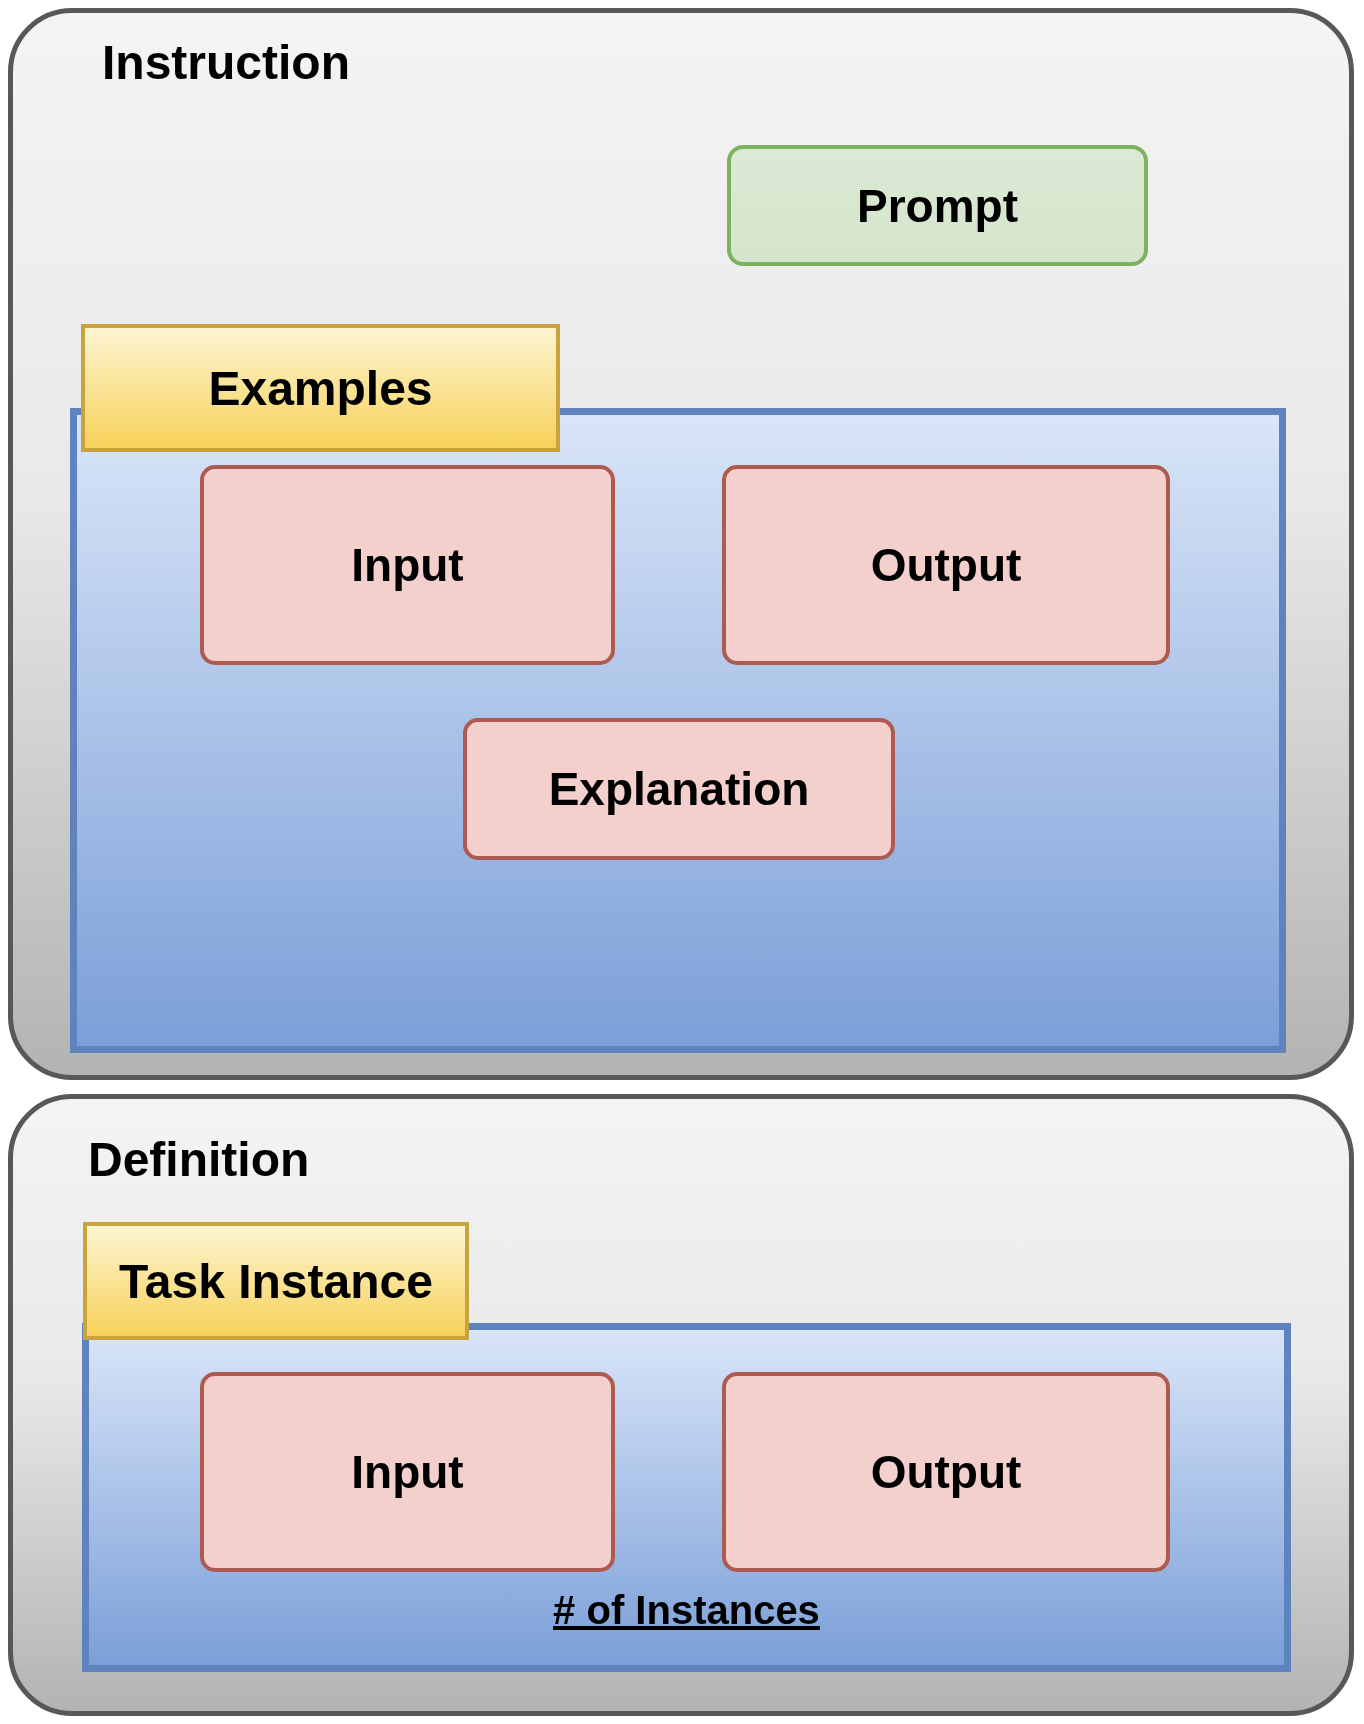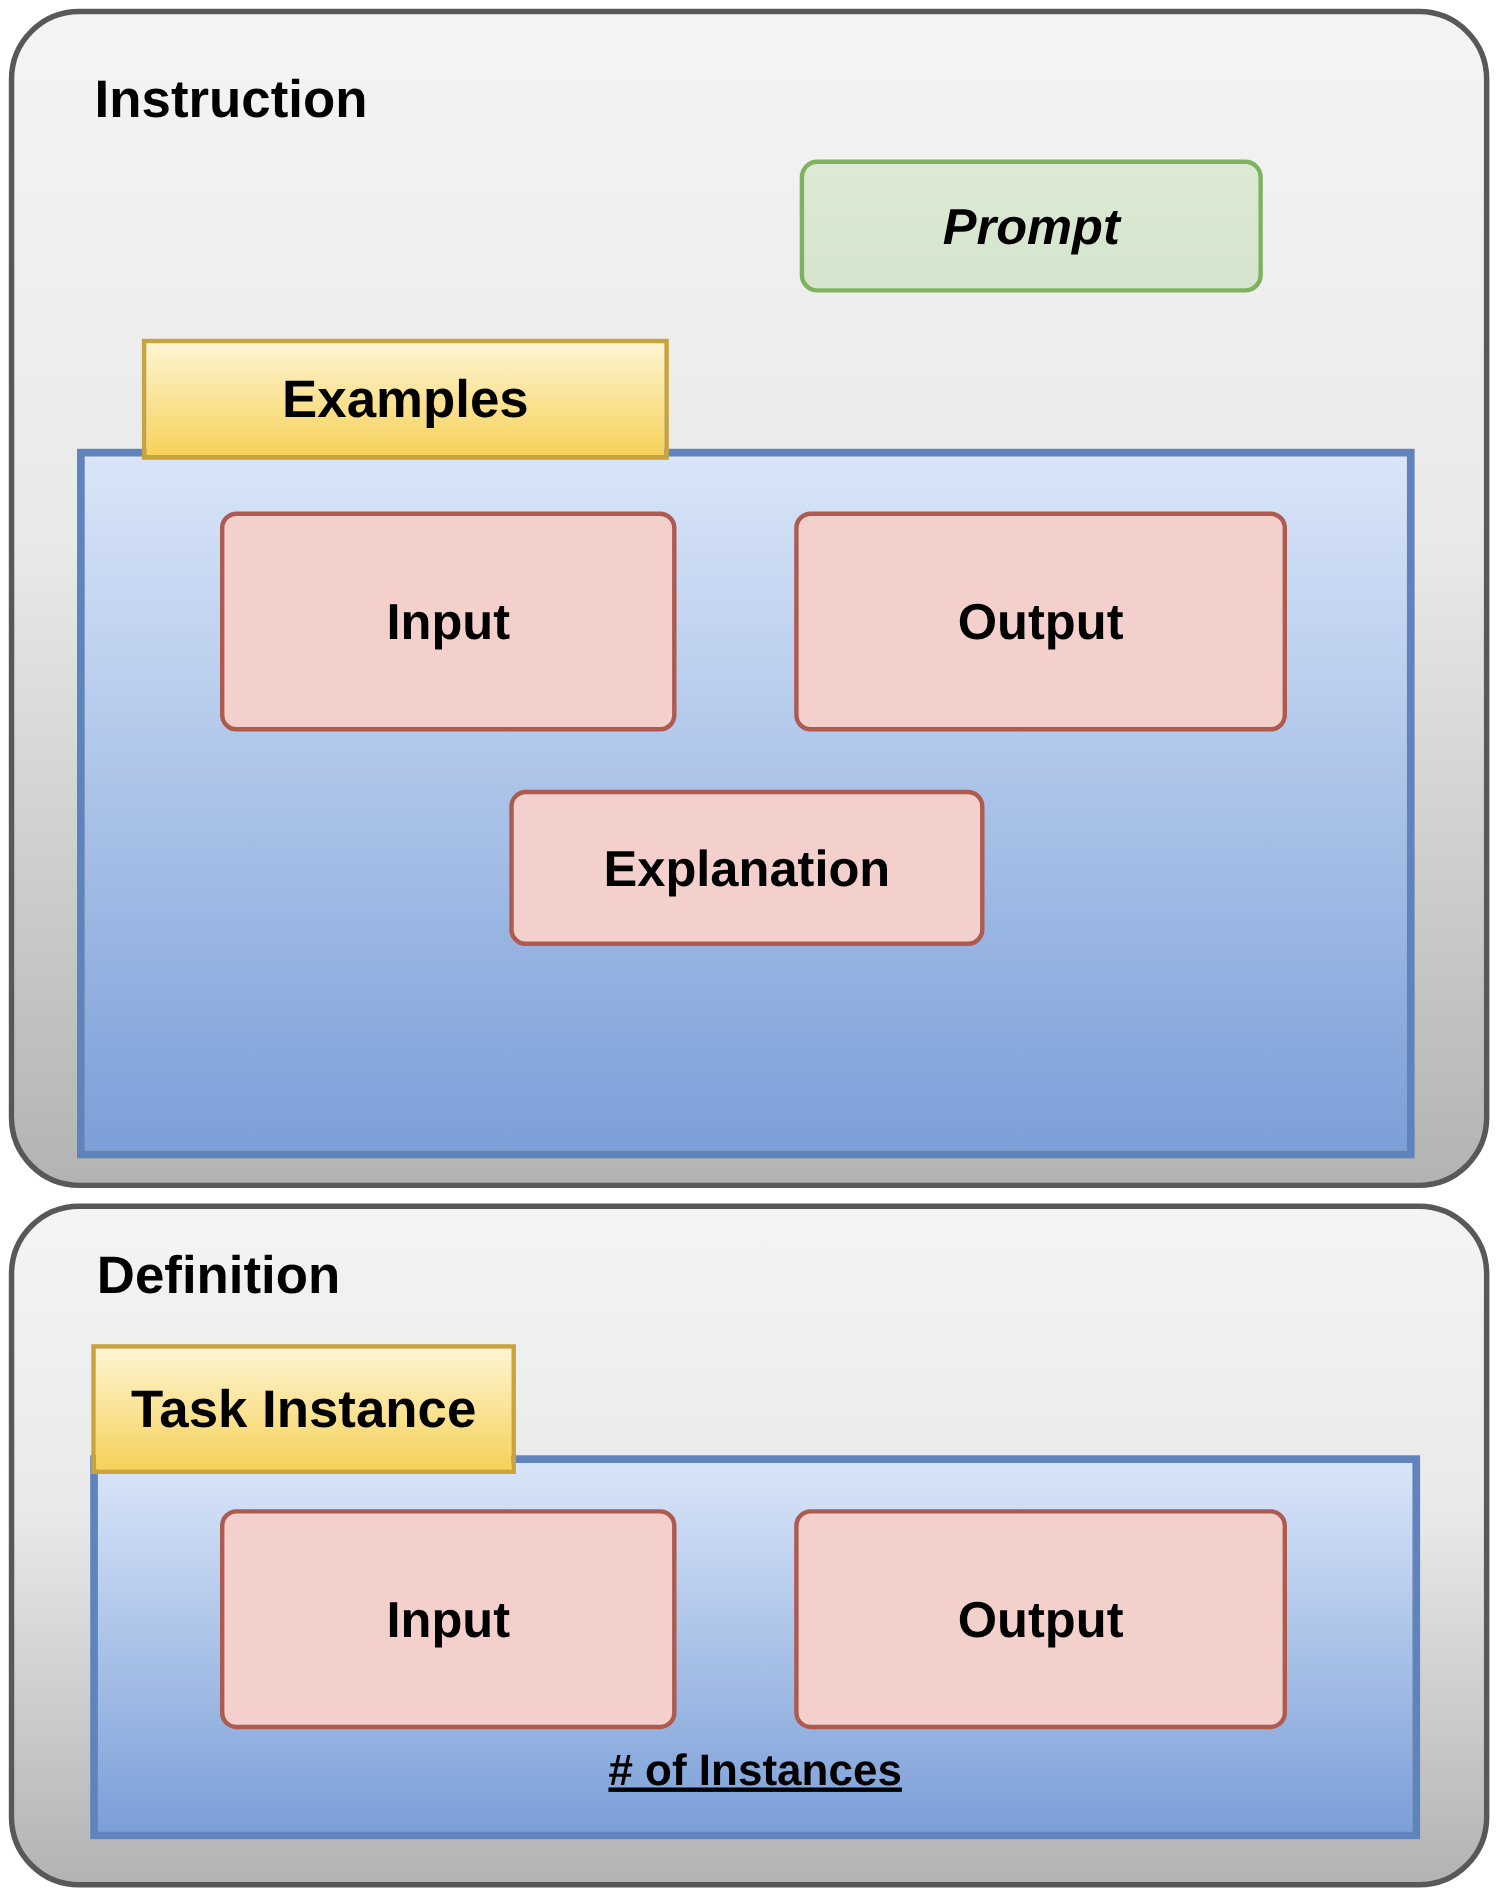--- a/index.html
+++ b/index.html
@@ -78,24 +78,24 @@
 
   .count-label {
     position: absolute;
     left: 0;
     right: 0;
     text-align: center;
     font-size: 40px;
   }
 
   
-  #instruction-title { left: 73px; top: 24px; margin-top: 28px; }
+  #instruction-title { left: 89px; top: 24px; }
   #definition-box { left: 73px;  top: 132px; width: 558px; height: 121px; }
-  #prompt-box     { left: 714px; top: 132px; width: 421px; height: 121px; font-style: italic; }
-  #examples-tab   { left: 68px;  top: 295px; width: 479px; height: 110px; margin-left: 48px; }
+  #prompt-box     { left: 714px; top: 132px; width: 421px; height: 121px; }
+  #examples-tab   { left: 68px;  top: 311px; width: 479px; height: 128px; }
   #examples-panel { left: 57px;  top: 395px; width: 1216px; height: 645px; }
 
   #example-input-box       { left: 123px; top: 50px;  width: 415px; height: 200px; }
   #example-output-box      { left: 645px; top: 50px;  width: 448px; height: 200px; }
   #example-explanation-box { left: 386px; top: 303px; width: 432px; height: 142px; }
   #example-count-label     { top: 547px; }
 
   
   #instances-title { left: 75px; top: 35px; }
   #task-instance-tab   { left: 70px; top: 123px; width: 386px; height: 118px; }

